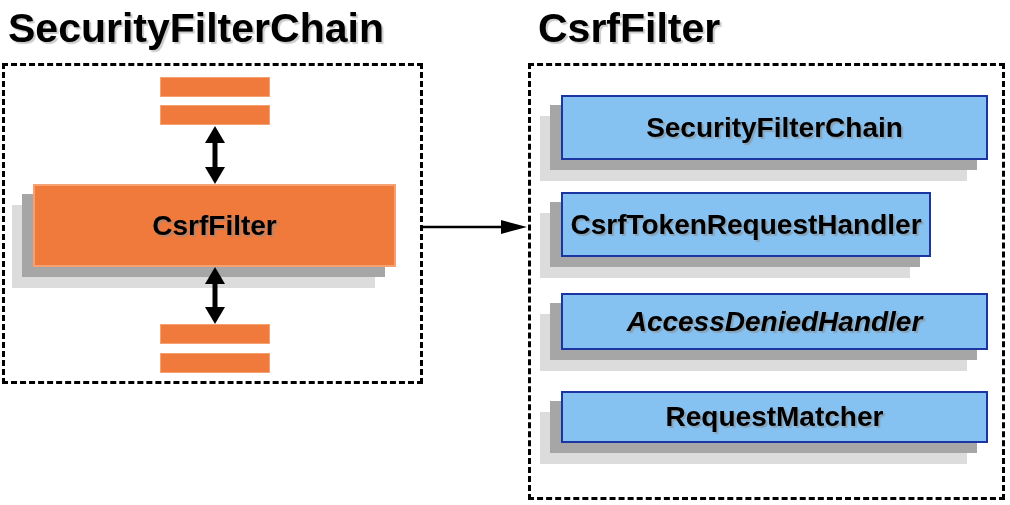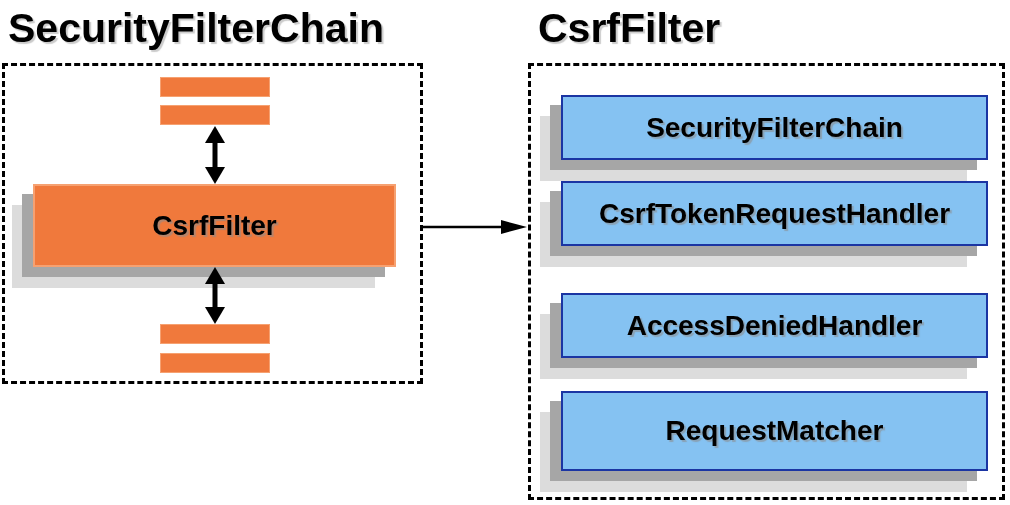--- a/index.html
+++ b/index.html
@@ -102,31 +102,31 @@
   <div class="panel-title" style="left:538px; top:5px;">CsrfFilter</div>
 
   <div class="dashed-container" style="left:528px; top:63px; width:477px; height:437px;"></div>
 
   <div class="node" style="left:561px; top:95px; width:427px; height:65px;">
     <div class="shadow light"></div>
     <div class="shadow dark"></div>
     <div class="face blue">SecurityFilterChain</div>
   </div>
 
-  <div class="node" style="left:561px; top:181px; width:427px; height:65px;">
+  <div class="node" style="left:561px; top:192px; width:370px; height:65px;">
     <div class="shadow light"></div>
     <div class="shadow dark"></div>
     <div class="face blue">CsrfTokenRequestHandler</div>
   </div>
 
-  <div class="node" style="left:561px; top:293px; width:427px; height:65px;">
+  <div class="node" style="left:561px; top:293px; width:427px; height:57px;font-style:italic;">
     <div class="shadow light"></div>
     <div class="shadow dark"></div>
     <div class="face blue">AccessDeniedHandler</div>
   </div>
 
-  <div class="node" style="left:561px; top:391px; width:427px; height:80px;">
+  <div class="node" style="left:561px; top:391px; width:427px; height:52px;">
     <div class="shadow light"></div>
     <div class="shadow dark"></div>
     <div class="face blue">RequestMatcher</div>
   </div>
 
 </div>
 
 </body></html>

